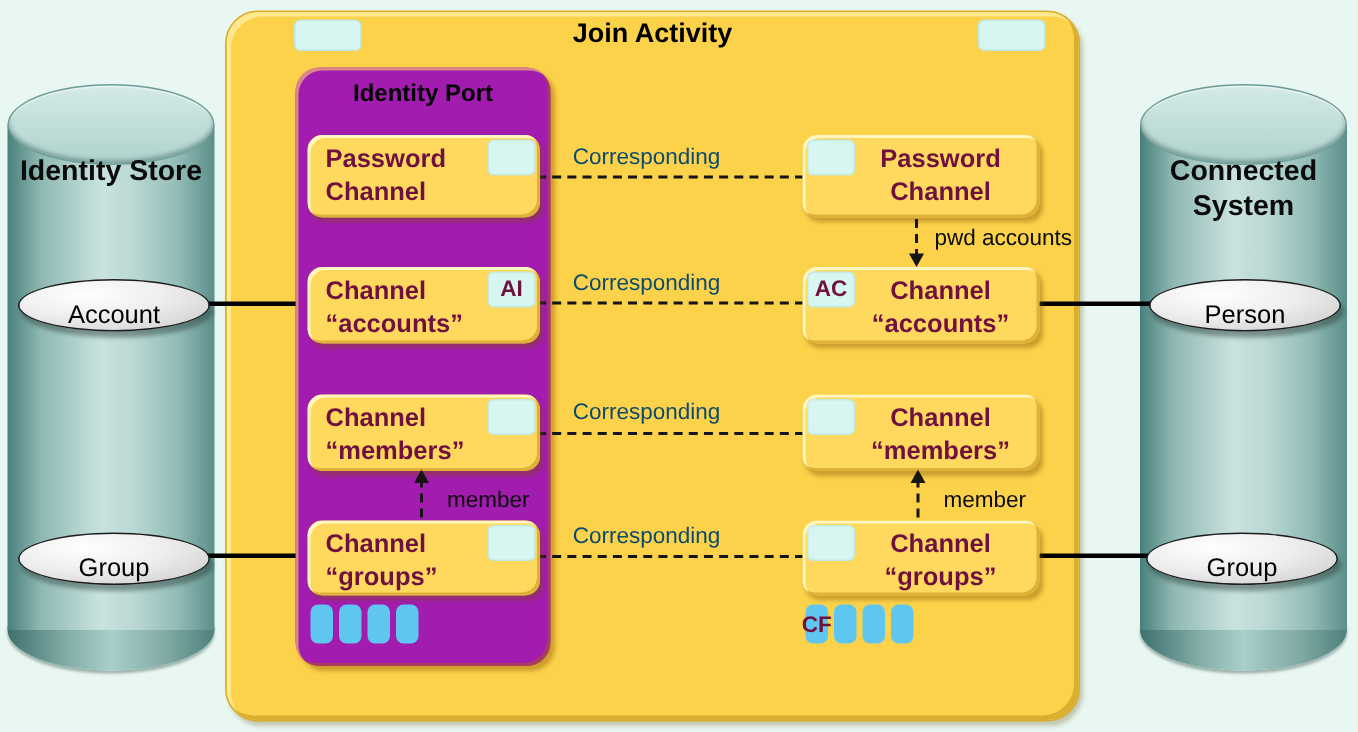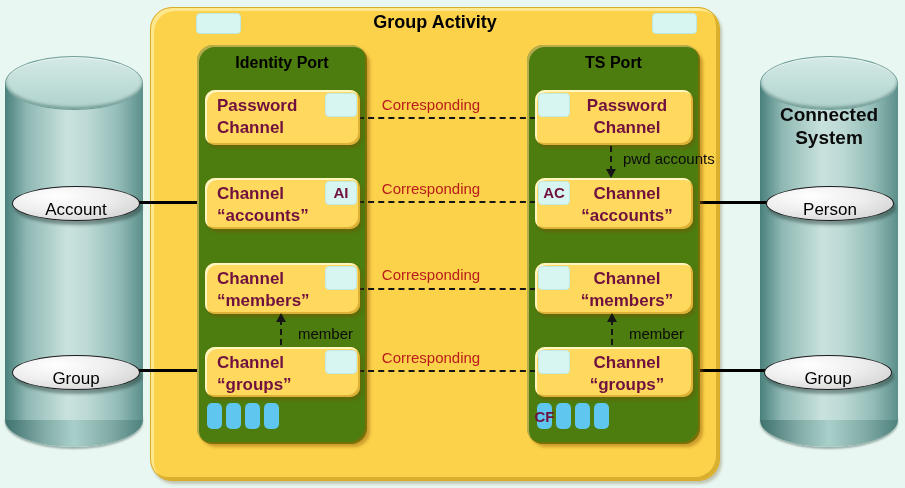--- a/index.html
+++ b/index.html
@@ -30,21 +30,21 @@
   
   .container{position:absolute;left:150px;top:7px;width:570px;height:474px;z-index:2;
     background:#FBD24A;border-radius:22px;border:1px solid #D9AC28;box-sizing:border-box;
     box-shadow:inset 3px 3px 0 rgba(255,238,160,.8), inset -3px -3px 0 rgba(190,145,25,.55), 2px 3px 3px rgba(120,110,60,.35);}
   .corner-tab{position:absolute;width:45px;height:21px;z-index:4;background:#D8F6F1;
     border:1px solid #BEE7E1;border-radius:4px;box-sizing:border-box;}
   .ja-title{position:absolute;left:150px;top:12px;width:570px;z-index:4;text-align:center;
     font-weight:bold;font-size:18px;color:#000;}
 
   
-  .port{position:absolute;top:45px;height:399px;z-index:3;background:#4d7c0f;border-radius:16px;
+  .port{position:absolute;top:45px;height:399px;z-index:3;background:#a21caf;border-radius:16px;
     box-shadow:inset 2px 2px 0 rgba(255,205,115,.6), inset -2px -2px 0 rgba(175,100,0,.45), 3px 3px 3px rgba(150,95,10,.45);}
   .port-title{position:absolute;top:9px;left:0;width:100%;text-align:center;
     font-weight:bold;font-size:16px;color:#000;}
 
   
   .chan{position:absolute;z-index:5;background:#FFD95E;border-radius:10px;box-sizing:border-box;
     box-shadow:inset 2px 2px 0 rgba(255,248,205,.9), inset -2px -2px 0 rgba(200,150,30,.6), 2px 3px 3px rgba(125,78,0,.4);
     color:#70103F;font-weight:bold;font-size:17px;line-height:1.28;}
   .chan.idp{left:205px;width:155px;}
   .chan.tsp{left:535px;width:158px;}
@@ -62,56 +62,56 @@
     display:flex;align-items:center;justify-content:center;font-weight:bold;font-size:15px;color:#70103F;}
 
   
   .dash-h{position:absolute;left:358px;width:178px;height:0;border-top:2px dashed #151515;z-index:4;}
   .dash-v{position:absolute;width:0;height:26px;border-left:2px dashed #151515;z-index:6;}
   .arrow-up{position:absolute;width:0;height:0;z-index:6;
     border-left:5px solid transparent;border-right:5px solid transparent;border-bottom:9px solid #151515;}
   .arrow-down{position:absolute;width:0;height:0;z-index:6;
     border-left:5px solid transparent;border-right:5px solid transparent;border-top:9px solid #151515;}
   .corr-label{position:absolute;left:358px;width:146px;text-align:center;z-index:4;
-    font-size:15px;color:#b91c1c;}
+    font-size:15px;color:#0c4a6e;}
   .small-label{position:absolute;z-index:6;font-size:15px;color:#0b0b0b;white-space:nowrap;}
 </style>
 </head>
 <body>
 
 <div class="canvas">
 
   <div class="cyl-bottom" style="left:5px"></div>
   <div class="cyl-body" style="left:5px"></div>
   <div class="cyl-top" style="left:5px"></div>
+  <div class="cyl-label" style="left:5px">
+    <span>Identity Store</span>
+  </div>
 
   <div class="cyl-bottom" style="left:760px"></div>
   <div class="cyl-body" style="left:760px"></div>
   <div class="cyl-top" style="left:760px"></div>
   <div class="cyl-label" style="left:760px">
     <span>Connected System</span>
   </div>
 
   <div class="hline" style="left:130px;top:201px;width:82px"></div>
   <div class="hline" style="left:130px;top:369px;width:82px"></div>
   <div class="hline" style="left:686px;top:201px;width:92px"></div>
   <div class="hline" style="left:686px;top:369px;width:92px"></div>
 
   <div class="container"></div>
-  <div class="ja-title">Group Activity</div>
+  <div class="ja-title">Join Activity</div>
   <div class="corner-tab" style="left:196px;top:13px"></div>
   <div class="corner-tab" style="left:652px;top:13px"></div>
 
   <div class="port" style="left:197px;width:170px">
     <div class="port-title">Identity Port</div>
   </div>
 
-  <div class="port" style="left:527px;width:173px">
-    <div class="port-title">TS Port</div>
-  </div>
 
   <div class="chan idp" style="top:90px;height:55px">
     <span class="tag"></span>
     <div class="chan-label">
       <span>Password</span><br>
       <span>Channel</span>
     </div>
   </div>
   <div class="chan idp" style="top:178px;height:51px">
     <span class="tag">AI</span>

